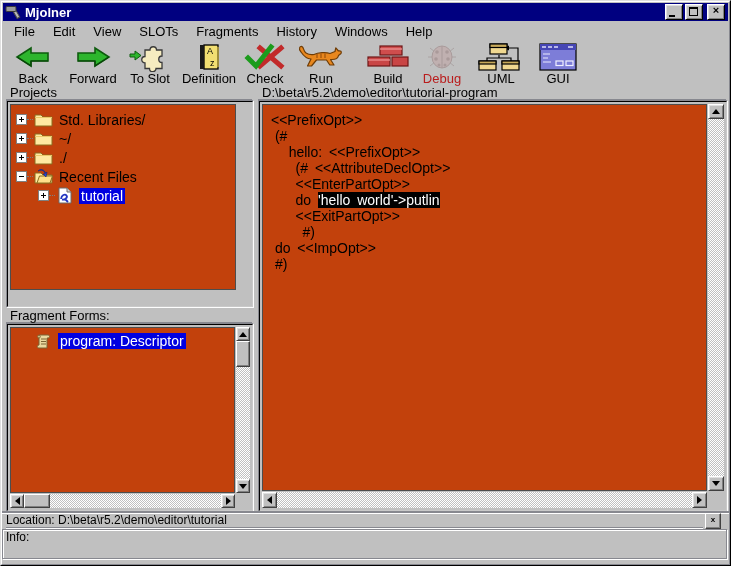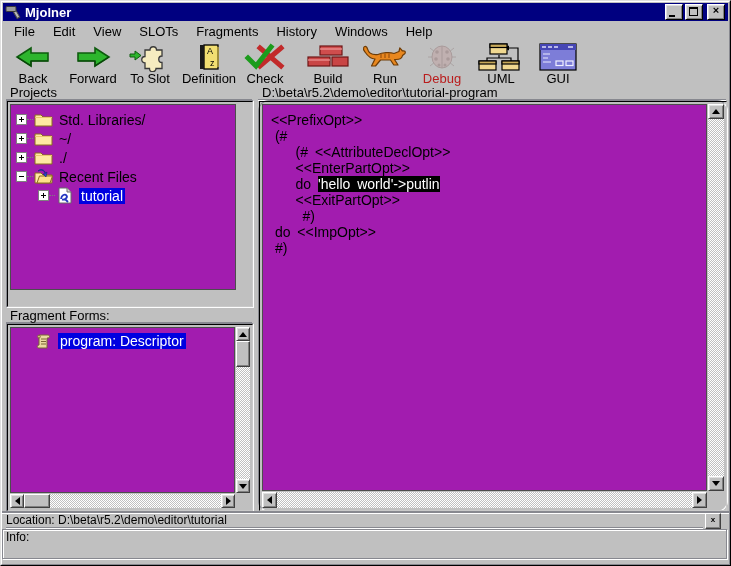--- a/index.html
+++ b/index.html
@@ -37,21 +37,21 @@
   .tool.disabled .ticon{opacity:.45;filter:grayscale(35%);}
   .tool.disabled .tlabel{color:#b91c1c;}
 
   
   .panel-label{position:absolute;font-size:13px;line-height:12px;height:13px;padding-left:4px;white-space:nowrap;
     border-bottom:1px solid #87888f;box-shadow:0 1px 0 #fff;}
 
   
   .sunken{position:absolute;background:#c0c0c0;border:1px solid;border-color:#87888f #fdfdfd #fdfdfd #87888f;}
   .sunken::after{content:"";position:absolute;inset:0;border:1px solid;border-color:#000 #c9c9c9 #c9c9c9 #000;pointer-events:none;}
-  .white{position:absolute;background:#a21caf;border:1px solid #4d4d4d;}
+  .white{position:absolute;background:#c2410c;border:1px solid #4d4d4d;}
 
   
   .trow{display:flex;align-items:center;height:19px;padding-left:5px;}
   .trow.level1{padding-left:27px;}
   .expander{width:11px;height:11px;box-sizing:border-box;background:#fff;border:1px solid #808080;position:relative;flex:0 0 auto;}
   .expander i{position:absolute;background:#000;}
   .expander i.h{left:2px;right:2px;top:4px;height:1px;}
   .expander i.v{top:2px;bottom:2px;left:4px;width:1px;}
   .conn{width:6px;height:1px;border-top:1px dotted #808080;flex:0 0 auto;}
   .node-icon{width:20px;height:16px;margin:0 3px 0 1px;display:flex;align-items:center;flex:0 0 auto;}
@@ -176,43 +176,43 @@
         <g stroke="#c22a2a" stroke-width="5" stroke-linecap="square">
           <line x1="16" y1="5" x2="37" y2="23"></line>
           <line x1="37" y1="5" x2="16" y2="23"></line>
         </g>
         <path d="M4 15 L12 23 L27 4" fill="none" stroke="#1c9c1c" stroke-width="5" stroke-linecap="square"></path>
       </svg>
     </span>
     <span class="tlabel">Check</span>
   </div>
 
+  <div class="tool" style="margin-left:4px;width:56px">
+    <span class="ticon">
+      <svg width="50" height="28" viewBox="0 0 50 28">
+        <path d="M5 9 C2 6 4 2 6.5 4 C8 5.5 7.5 8.5 10 10 C13 12 15 12 18 11.5 C22 9.5 30 9 34 10.5 L39 8.5 L39.8 4.8 L42.5 8 C44.5 7.5 46 8.5 45 10.5 L42.5 12.5 C42 15.5 39.5 16.5 36 16.5 L34.5 16.5 L38 22 L33.8 22 L30.5 17 L20.5 17 L15.5 23 L11.5 23 L15 16 C11.5 15.8 8 13.5 5 9 Z" fill="#e8871e" stroke="#6e3c06" stroke-width="1.2" stroke-linejoin="round"></path>
+        <path d="M21 11 v4 M25 10.6 v4.4 M29 10.6 v4.4" stroke="#a85a10" stroke-width="1.4"></path>
+      </svg>
+    </span>
+    <span class="tlabel">Run</span>
+  </div>
+
   <div class="tool" style="margin-left:14px;width:50px">
     <span class="ticon">
       <svg width="46" height="28" viewBox="0 0 46 28">
         <g stroke="#6e1616" stroke-width="1.2">
           <rect x="15" y="3" width="22" height="9" fill="#cf4d4d"></rect>
           <rect x="3" y="14" width="22" height="9" fill="#c94545"></rect>
           <rect x="27" y="14" width="16" height="9" fill="#c94545"></rect>
           <line x1="15" y1="6" x2="37" y2="6" stroke="#e99"></line>
           <line x1="3" y1="17" x2="25" y2="17" stroke="#e99"></line>
         </g>
       </svg>
     </span>
     <span class="tlabel">Build</span>
-  </div>
-
-  <div class="tool" style="margin-left:4px;width:56px">
-    <span class="ticon">
-      <svg width="50" height="28" viewBox="0 0 50 28">
-        <path d="M5 9 C2 6 4 2 6.5 4 C8 5.5 7.5 8.5 10 10 C13 12 15 12 18 11.5 C22 9.5 30 9 34 10.5 L39 8.5 L39.8 4.8 L42.5 8 C44.5 7.5 46 8.5 45 10.5 L42.5 12.5 C42 15.5 39.5 16.5 36 16.5 L34.5 16.5 L38 22 L33.8 22 L30.5 17 L20.5 17 L15.5 23 L11.5 23 L15 16 C11.5 15.8 8 13.5 5 9 Z" fill="#e8871e" stroke="#6e3c06" stroke-width="1.2" stroke-linejoin="round"></path>
-        <path d="M21 11 v4 M25 10.6 v4.4 M29 10.6 v4.4" stroke="#a85a10" stroke-width="1.4"></path>
-      </svg>
-    </span>
-    <span class="tlabel">Run</span>
   </div>
 
   <div class="tool disabled" style="margin-left:6px;width:46px">
     <span class="ticon">
       <svg width="32" height="30" viewBox="0 0 32 30">
         <g stroke="#9a7f7f" stroke-width="1">
           <line x1="4" y1="6" x2="9" y2="10"></line>
             <line x1="28" y1="6" x2="23" y2="10"></line>
           <line x1="2" y1="15" x2="7" y2="15"></line>
             <line x1="30" y1="15" x2="25" y2="15"></line>
@@ -397,25 +397,26 @@
     <div class="thumb" style="width:26px;height:14px;"></div>
     <div class="track-fill flex1"></div>
     <div class="sbtn" style="width:14px;height:14px;">
         <span class="tri-right"></span>
       </div>
   </div>
 </div>
 
 <div class="panel-label" style="left:258px;top:87px;width:468px;box-sizing:border-box;">D:\beta\r5.2\demo\editor\tutorial-program</div>
 
-<div class="sunken" style="left:258px;top:100px;width:468px;height:410px;border-radius:11px;">
+<div class="sunken" style="left:258px;top:100px;width:468px;height:410px;">
   <div class="white" style="left:3px;top:3px;right:20px;bottom:20px;">
     <div class="code">
       <div class="code-line"><span>&lt;&lt;PrefixOpt&gt;&gt;</span></div>
       <div class="code-line"><span> (#</span></div>
+      <div class="code-line"><span>   hello: &lt;&lt;PrefixOpt&gt;&gt;</span></div>
       <div class="code-line"><span>    (# &lt;&lt;AttributeDeclOpt&gt;&gt;</span></div>
       <div class="code-line"><span>    &lt;&lt;EnterPartOpt&gt;&gt;</span></div>
       <div class="code-line"><span>    do </span><span class="sel">'hello world'-&gt;putlin</span></div>
       <div class="code-line"><span>    &lt;&lt;ExitPartOpt&gt;&gt;</span></div>
       <div class="code-line"><span>     #)</span></div>
       <div class="code-line"><span> do &lt;&lt;ImpOpt&gt;&gt;</span></div>
       <div class="code-line"><span> #)</span></div>
     </div>
   </div>
 

